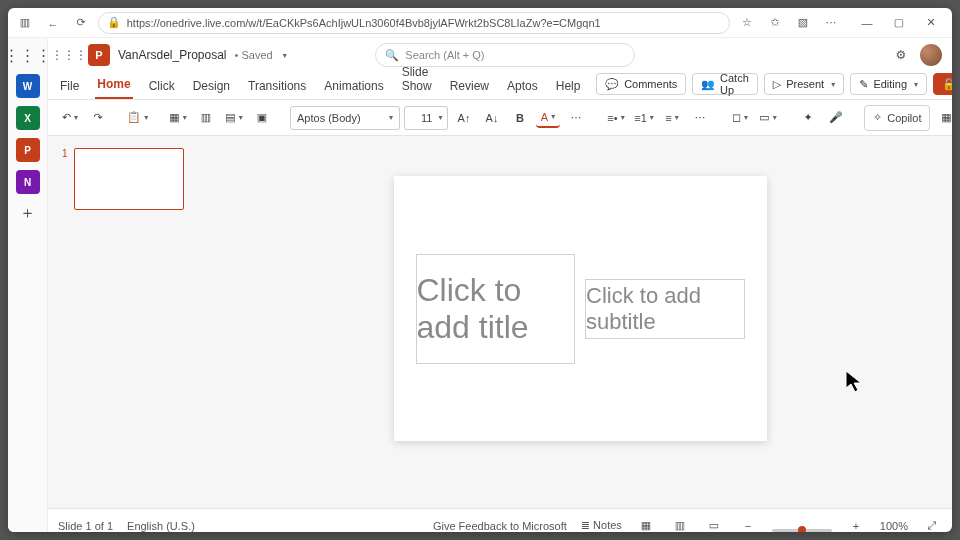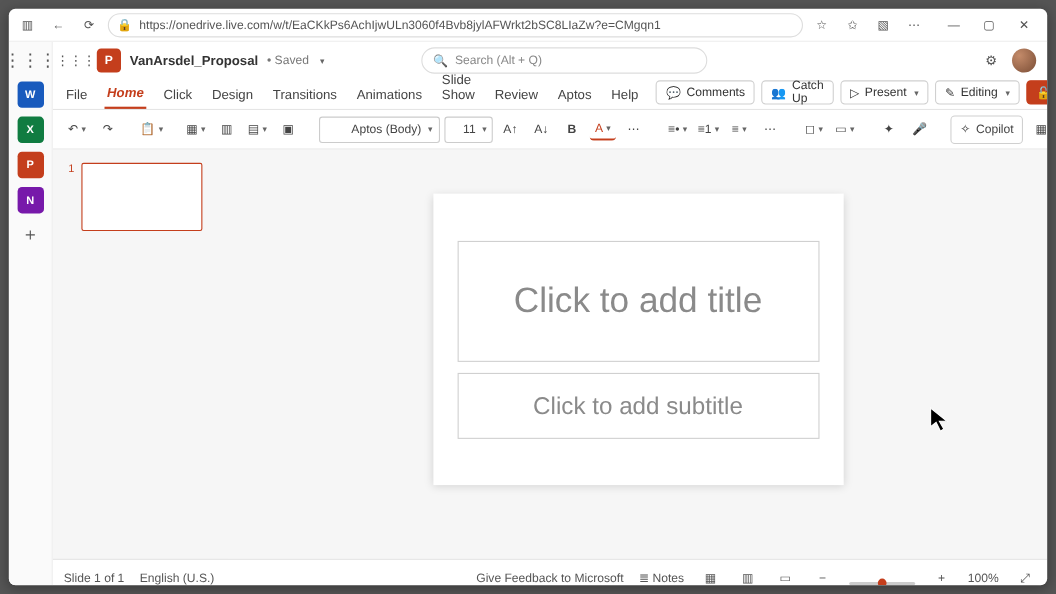--- a/index.html
+++ b/index.html
@@ -12,48 +12,48 @@
   .win-controls { display:flex; gap:2px; margin-left:4px;}
   .win-controls .tb-icon{width:30px;}
   
   .body-row { flex:1; display:flex; overflow:hidden;}
   .office-rail { width:40px; background:#fafafa; border-right:1px solid #eee; display:flex; flex-direction:column; align-items:center; padding-top:6px; gap:8px;}
   .rail-app { width:24px; height:24px; border-radius:4px; display:flex; align-items:center; justify-content:center; font-size:10px; font-weight:bold; color:#fff;}
   .app-pane { flex:1; display:flex; flex-direction:column; overflow:hidden;}
   
   .app-header { height:34px; display:flex; align-items:center; padding:0 10px; gap:8px; font-size:12px;}
   .app-logo { width:22px;height:22px;background:#c43e1c;border-radius:4px;display:flex;align-items:center;justify-content:center;color:#fff;font-weight:bold;font-size:11px;}
-  .doc-name { font-weight:700; color:#333;}
+  .doc-name { font-weight:400; color:#333;}
   .saved { color:#777; font-size:11px;}
   .search-wrap{ flex:0 0 260px; margin-left:80px; height:24px; border:1px solid #ddd; border-radius:12px; display:flex; align-items:center; gap:6px; padding:0 10px; color:#888; font-size:11px;}
   .header-spacer{flex:1;}
   .avatar{width:22px;height:22px;border-radius:50%;background:radial-gradient(circle at 30% 30%,#c48b6a,#7a4d35);}
   
   .ribbon-tabs { height:28px; display:flex; align-items:flex-end; padding:0 10px; gap:14px; font-size:12px; color:#444; border-bottom:1px solid #e5e5e5;}
   .ribbon-tabs .tab{padding:4px 2px 6px; cursor:default;}
-  .ribbon-tabs .tab.active{color:#c43e1c; font-weight:600; border-bottom:2px solid #c43e1c;font-style:italic;}
+  .ribbon-tabs .tab.active{color:#c43e1c; font-weight:600; border-bottom:2px solid #c43e1c;}
   .ribbon-right{margin-left:auto; display:flex; gap:6px; align-items:center; padding-bottom:4px;}
   .pill{height:22px; border:1px solid #d0d0d0; border-radius:4px; display:flex; align-items:center; padding:0 8px; gap:5px; font-size:11px; color:#333; background:#fff;}
   .pill.share{background:#c43e1c;color:#fff;border-color:#c43e1c;}
   
   .toolbar{height:36px; display:flex; align-items:center; padding:0 10px; gap:4px; border-bottom:1px solid #e5e5e5; font-size:11px; color:#444; overflow:hidden;}
   .tbtn{min-width:24px;height:26px;display:flex;align-items:center;justify-content:center;border-radius:4px;padding:0 4px;gap:3px;}
   .tool-sep{width:1px;height:20px;background:#e0e0e0;margin:0 4px;}
-  .font-box{height:24px;border:1px solid #ccc;border-radius:3px;display:flex;align-items:center;padding:0 6px;gap:6px;min-width:110px;justify-content:flex-end;}
+  .font-box{height:24px;border:1px solid #ccc;border-radius:3px;display:flex;align-items:center;padding:0 6px;gap:6px;min-width:110px;justify-content:space-between;}
   .size-box{height:24px;border:1px solid #ccc;border-radius:3px;display:flex;align-items:center;padding:0 16px;gap:6px;min-width:44px;justify-content:space-between;}
   .car{font-size:8px;color:#666;}
   .copilot-pill{height:26px;border:1px solid #d0d0d0;border-radius:4px;display:flex;align-items:center;gap:5px;padding:0 8px;}
   
   .workspace{flex:1; display:flex; overflow:hidden; background:#f6f6f6;}
   .thumbs{width:160px; background:#f6f6f6; padding:12px 14px;}
   .thumb-wrap{display:flex; gap:6px;}
   .thumb-num{font-size:10px;color:#c43e1c;}
   .thumb{width:110px;height:62px;background:#fff;border:1.5px solid #c43e1c;border-radius:2px;}
   .canvas-area{flex:1; display:flex; align-items:flex-start; justify-content:center; padding-top:40px; overflow:hidden;}
-  .slide{width:373px;height:265px;background:#fff;box-shadow:0 2px 8px rgba(0,0,0,0.15); position:relative; display:flex; flex-direction:column; align-items:center; justify-content:center; gap:10px; padding:22px;}
+  .slide{width:373px;height:265px;background:#fff;box-shadow:0 2px 8px rgba(0,0,0,0.15); position:relative; display:flex; flex-direction:row; align-items:center; justify-content:center; gap:10px; padding:22px;}
   .ph{border:1px solid #d0d0d0; width:100%; display:flex; align-items:center; justify-content:center; color:#8a8a8a;}
   .ph.title{height:110px; font-size:32px;}
   .ph.sub{height:60px; font-size:22px;}
   
   .status{height:24px;border-top:1px solid #e5e5e5; display:flex; align-items:flex-end; padding:0 10px; gap:14px; font-size:11px; color:#555;}
   .status .spacer{flex:1;}
   .zoom-slider{width:60px;height:3px;background:#ccc;border-radius:2px;position:relative;}
   .zoom-slider .knob{position:absolute;width:8px;height:8px;background:#c43e1c;border-radius:50%;top:-3px;left:26px;}
   .sbtn{width:20px;text-align:center;}
   svg{display:block;}

